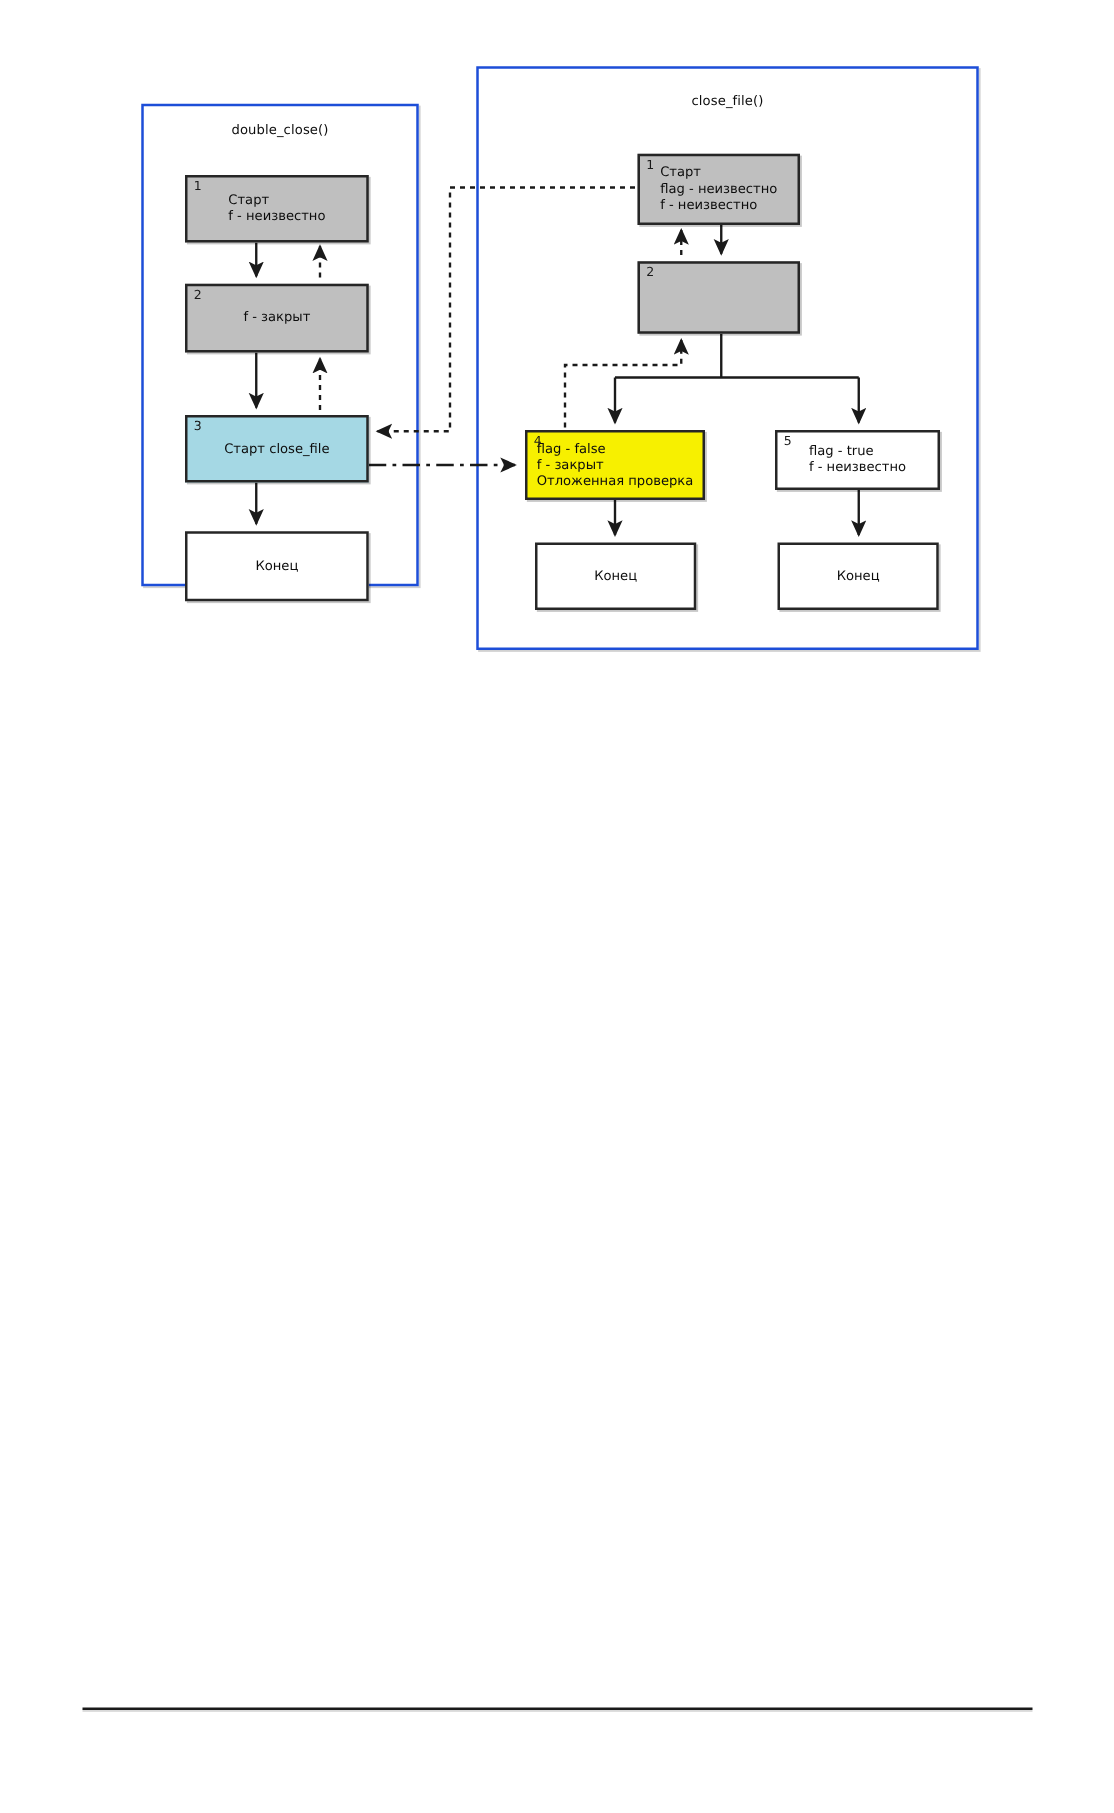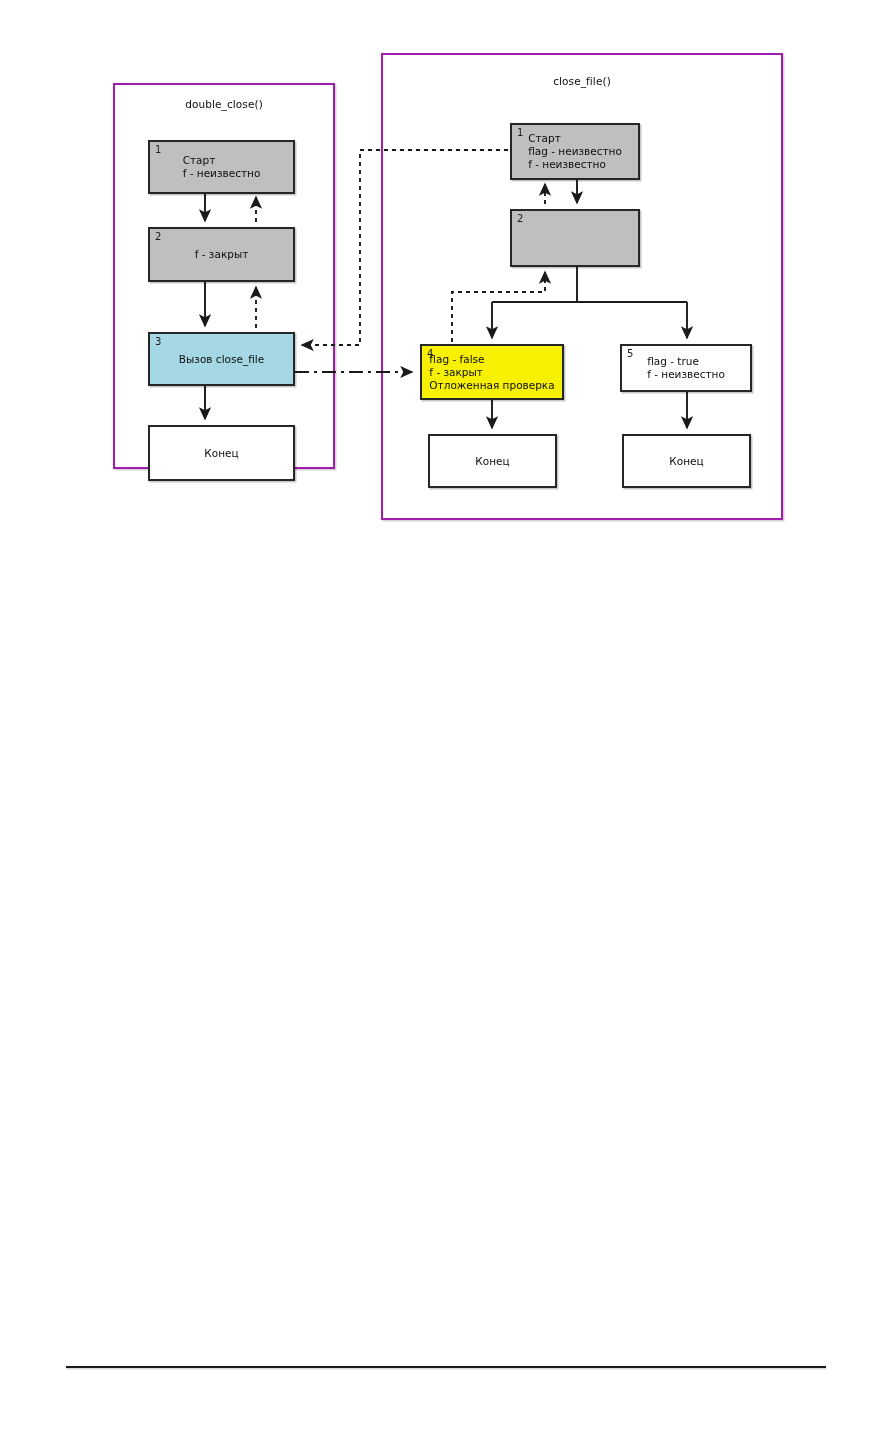--- a/index.html
+++ b/index.html
@@ -36,21 +36,21 @@
     width: 891px;
     height: 560px;
     overflow: visible;
   }
 
   
   .container {
     position: absolute;
     box-sizing: border-box;
     background: #ffffff;
-    border: 2px solid #a21caf;
+    border: 2px solid #1d4ed8;
     box-shadow: 1.5px 1.5px 0 rgba(0,0,0,0.18);
   }
   .container-title {
     position: absolute;
     left: 0;
     width: 100%;
     text-align: center;
     font-size: 10.5px;
     letter-spacing: 0.1px;
     color: #0d0d0d;
@@ -154,21 +154,21 @@
 f - неизвестно</span>
     </div>
 
     <div class="node gray" style="left:148px; top:227px; width:147px; height:55px;">
       <span class="num">2</span>
       <span class="body">f - закрыт</span>
     </div>
 
     <div class="node blue" style="left:148px; top:332px; width:147px; height:54px;">
       <span class="num">3</span>
-      <span class="body">Вызов close_file</span>
+      <span class="body">Старт close_file</span>
     </div>
 
     <div class="node white" style="left:148px; top:425px; width:147px; height:56px;">
       <span class="num"></span>
       <span class="body">Конец</span>
     </div>
 
     <div class="node gray" style="left:510px; top:123px; width:130px; height:57px;">
       <span class="num">1</span>
       <span class="body">Старт

